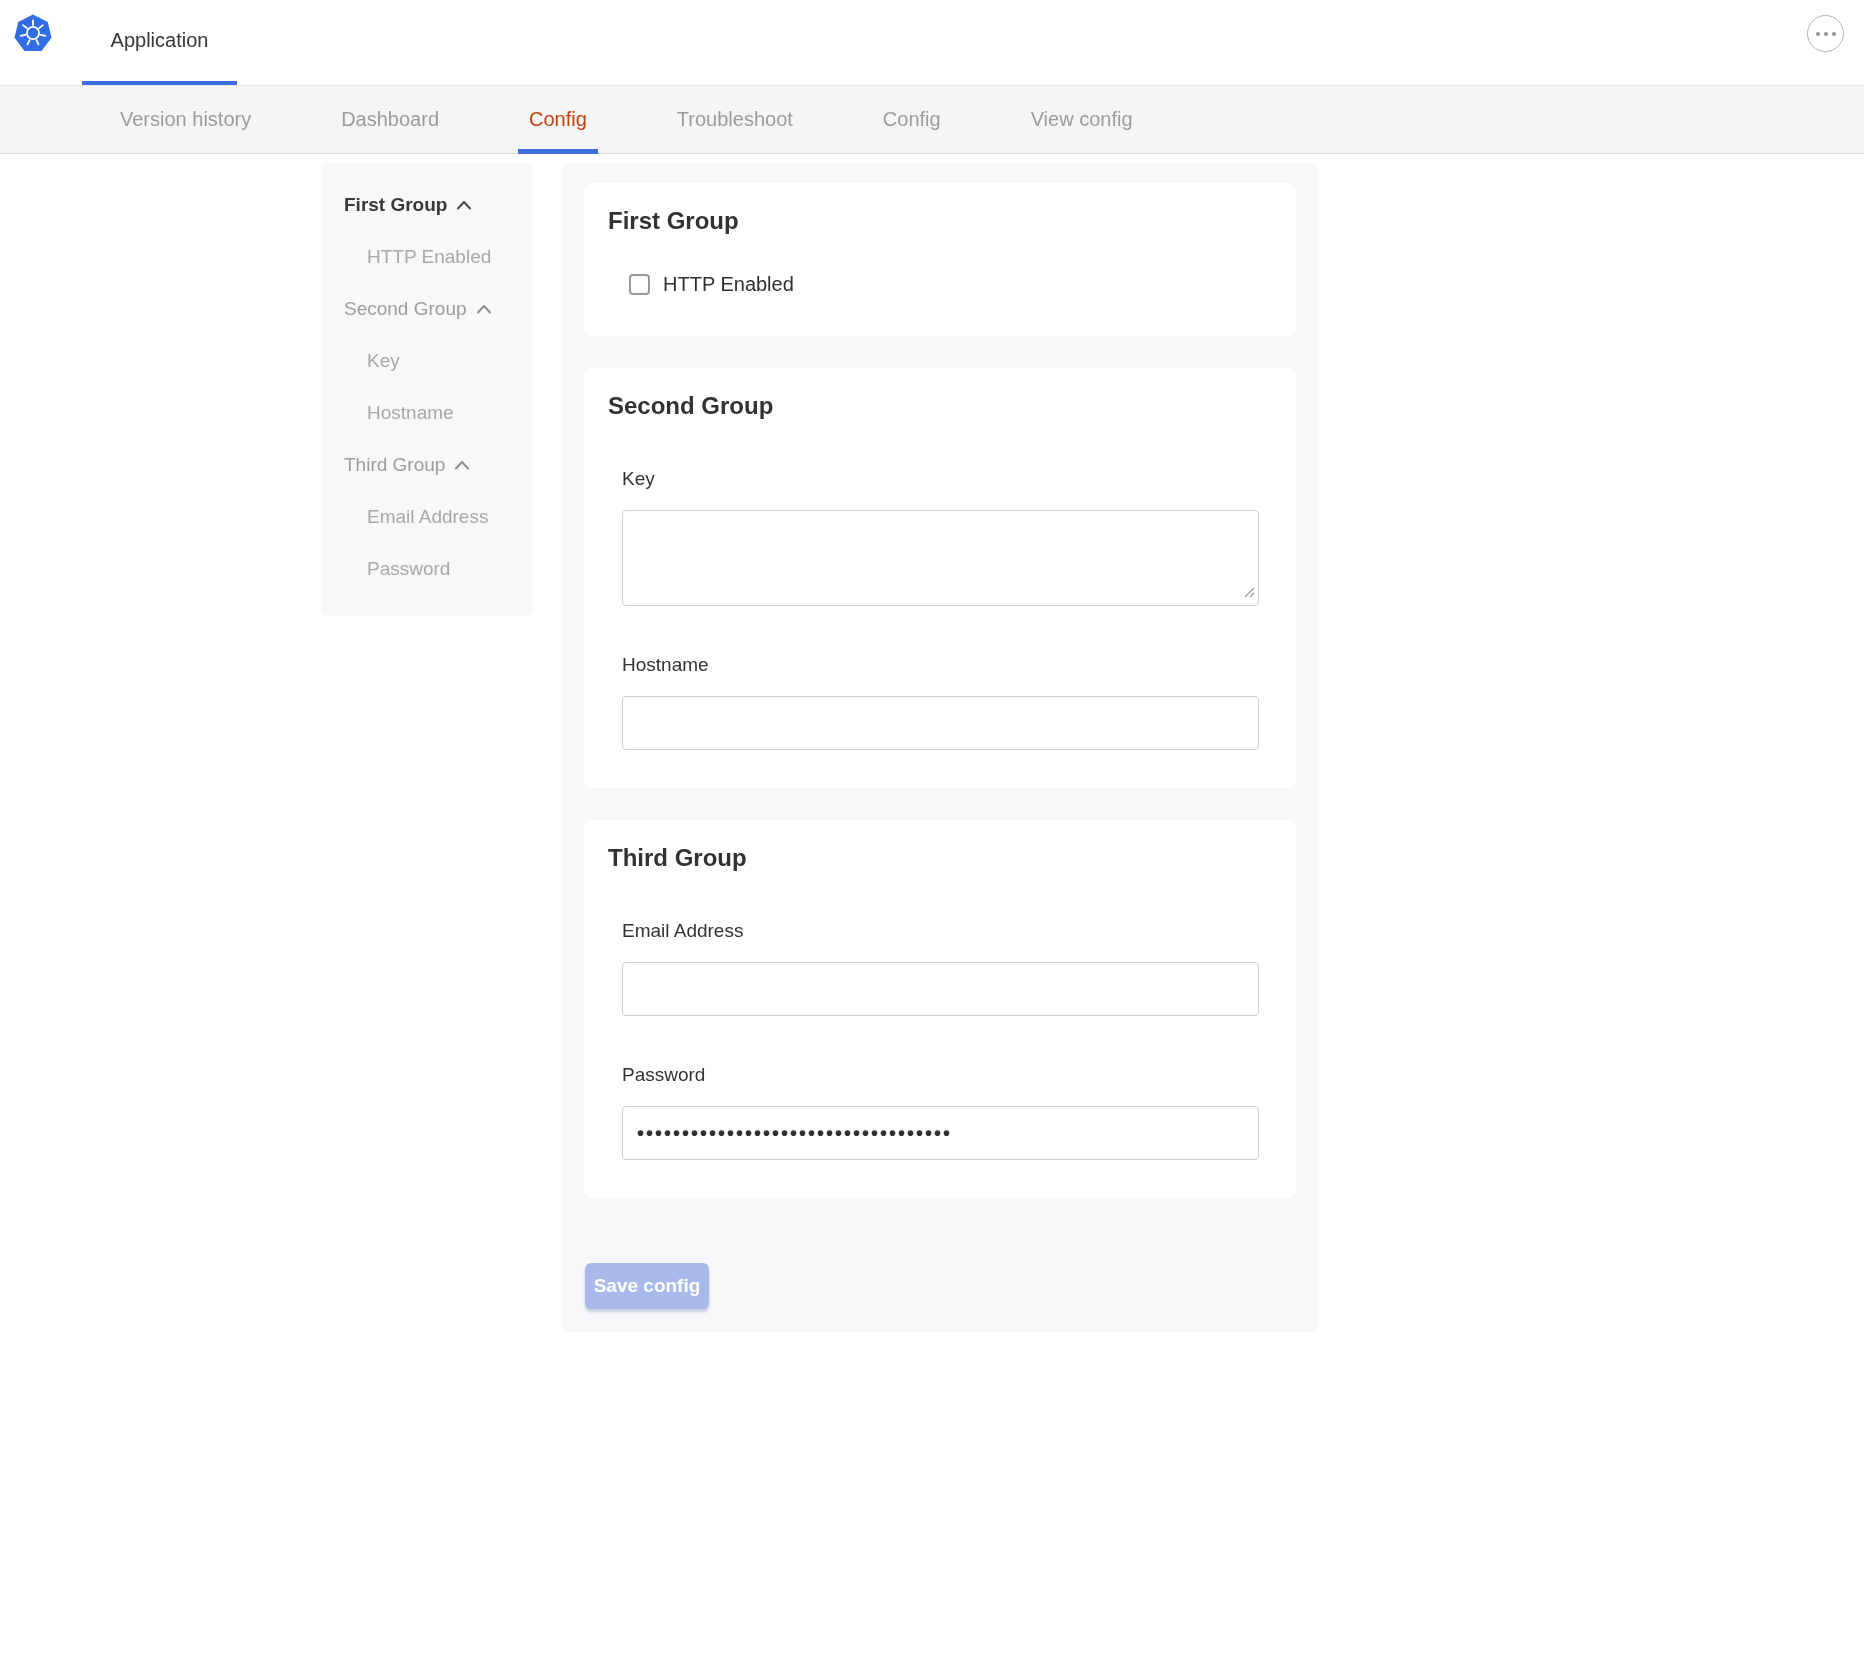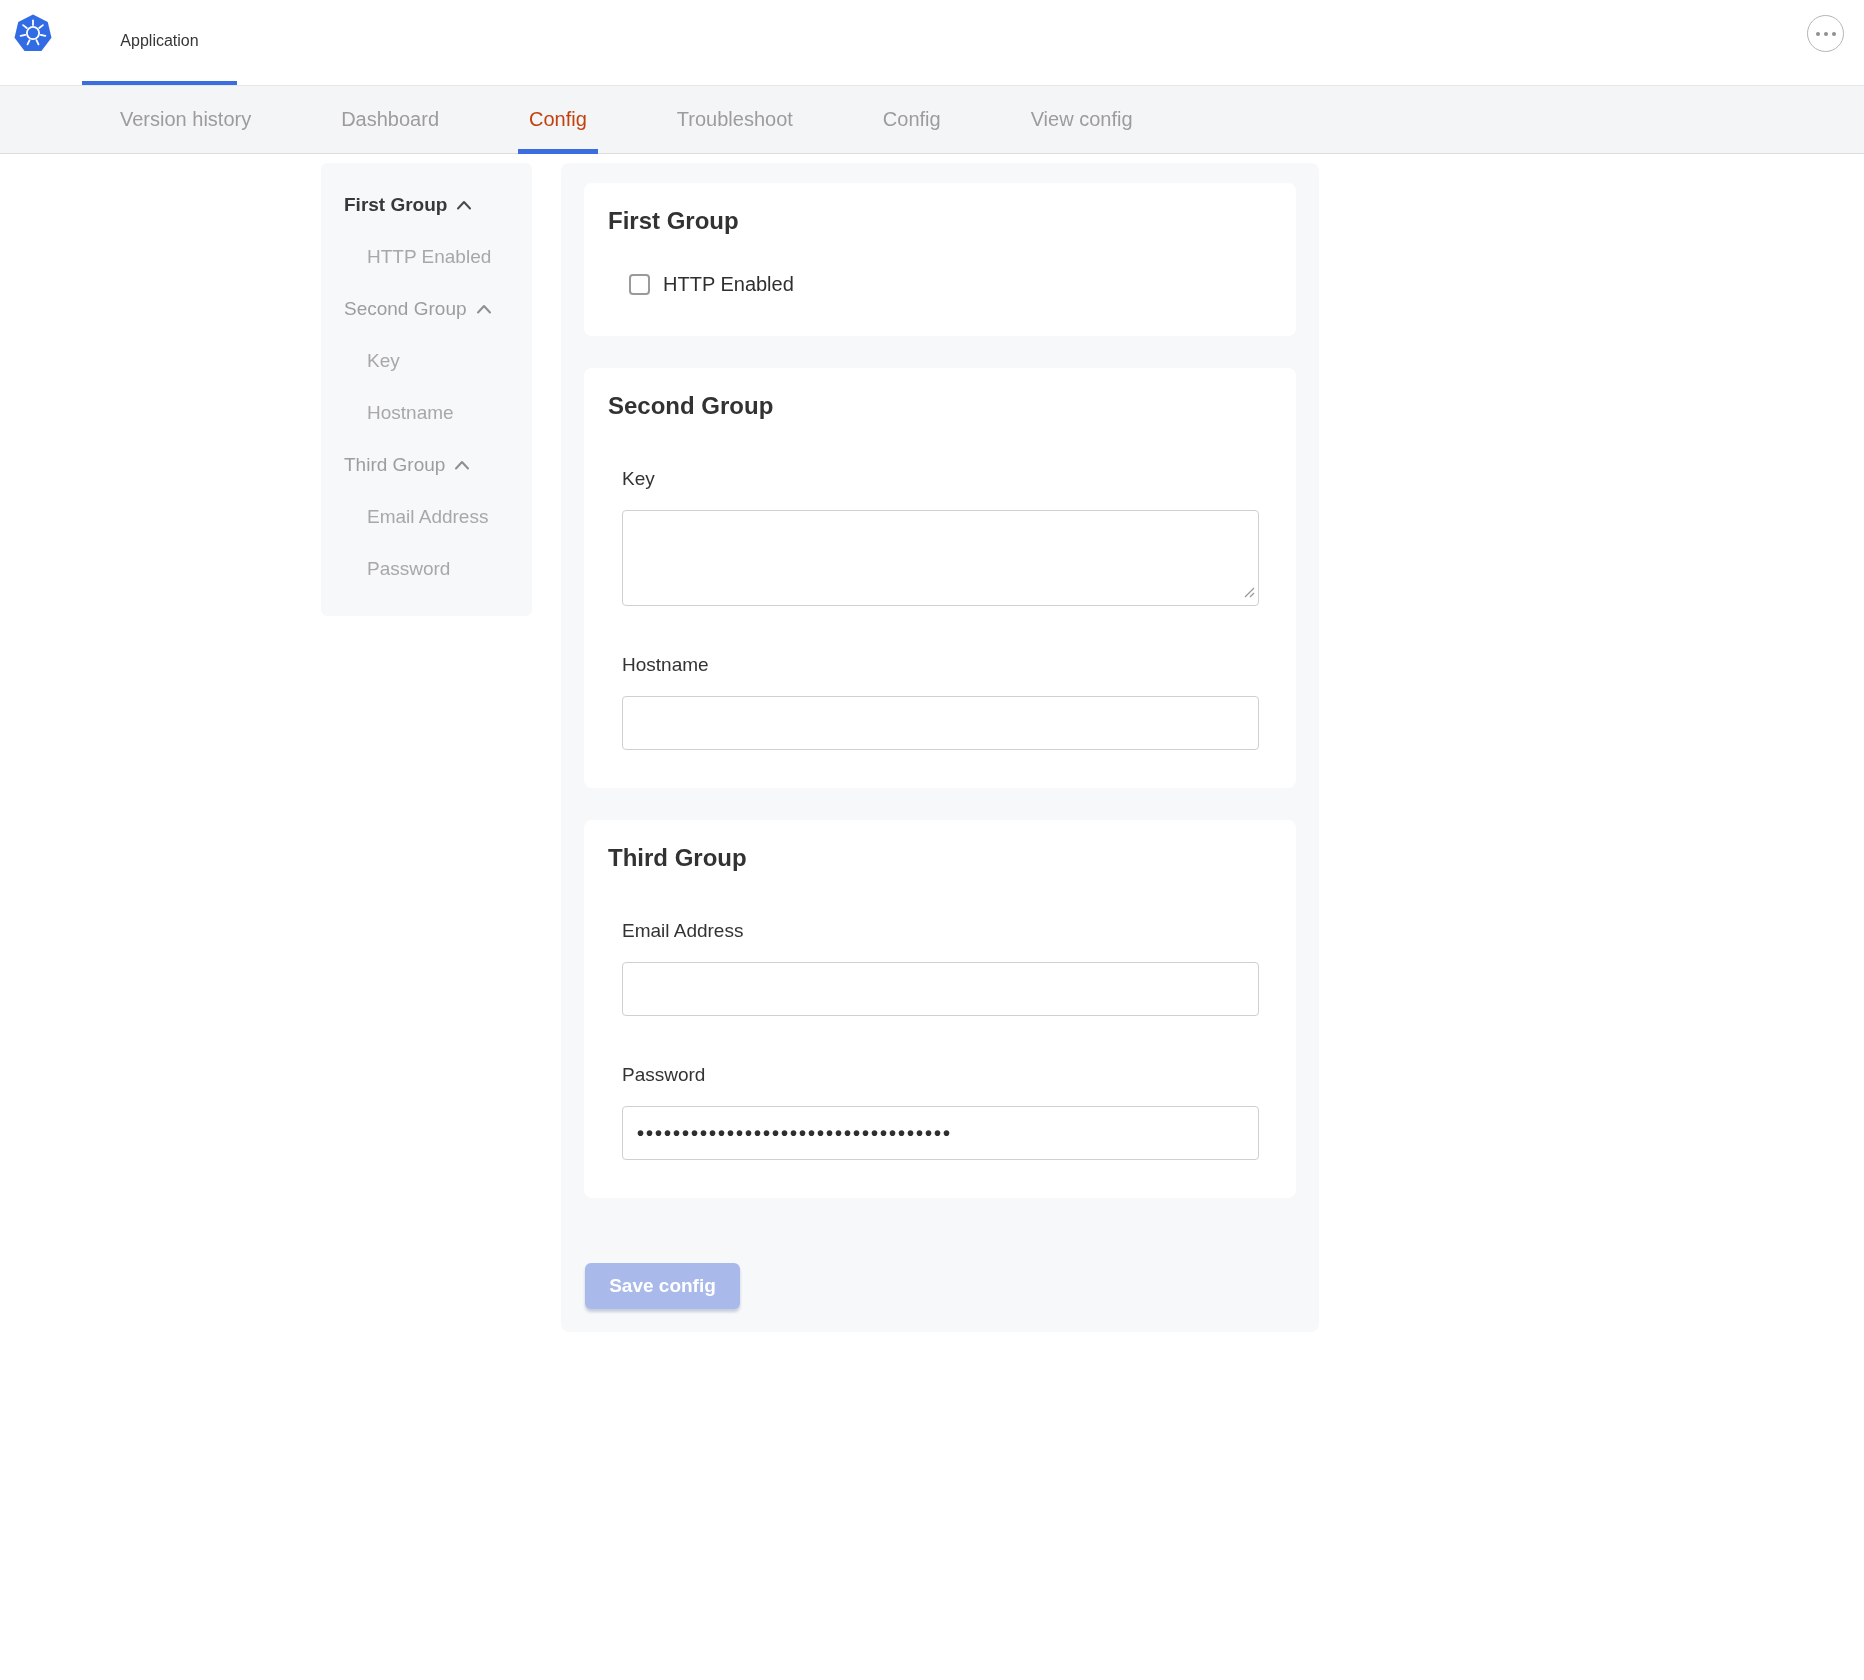--- a/index.html
+++ b/index.html
@@ -5,21 +5,21 @@
   * { margin:0; padding:0; box-sizing:border-box; }
   html,body { width:1864px; height:1680px; background:#ffffff;
               font-family:"Liberation Sans", sans-serif; color:#333; }
 
   
   .header { position:relative; height:86px; background:#fff;
             border-bottom:1px solid #e7e7e7; }
   .logo { position:absolute; left:14px; top:13px; width:38px; height:40px; }
   .app-tab { position:absolute; left:82px; top:0; height:100%; width:155px;
              display:flex; align-items:center; justify-content:center;
-             font-size:16px; color:#363636; border-bottom:4px solid #3b6ce0; }
+             font-size:20px; color:#363636; border-bottom:4px solid #3b6ce0; }
   .menu-btn { position:absolute; right:20px; top:15px; width:37px; height:37px;
               border-radius:50%; border:1px solid #b5b5b5; background:#fff;
               display:flex; align-items:center; justify-content:center; gap:4px;
               cursor:pointer; }
   .menu-btn i { width:4px; height:4px; border-radius:50%; background:#8f8f8f; display:block; }
 
   
   .navbar { height:68px; background:#f4f5f7; border-bottom:1px solid #dddddd;
             display:flex; align-items:stretch; }
   .nav-tabs { display:flex; margin-left:75px; }
@@ -58,21 +58,21 @@
   .txt-input { width:100%; height:54px; border:1px solid #d0d0d0; border-radius:4px;
                background:#fff; font-size:18px; padding:0 14px;
                font-family:"Liberation Sans", sans-serif; }
   .txt-area-wrap { position:relative; }
   .txt-area { width:100%; height:96px; border:1px solid #d0d0d0; border-radius:4px;
               background:#fff; resize:none; font-size:18px; padding:10px 14px;
               font-family:"Liberation Sans", sans-serif; display:block; }
   .grip { position:absolute; right:4px; bottom:4px; pointer-events:none; }
   .pwd-input { font-size:20px; font-weight:bold; letter-spacing:2px; color:#2f2f2f; }
 
-  .save-btn { margin:33px 0 0 1px; width:155px; height:46px; border:none;
+  .save-btn { margin:33px 0 0 1px; width:124px; height:46px; border:none;
               border-radius:6px; background:#a9b9ea; color:#ffffff;
               font-size:19px; font-weight:bold; cursor:pointer;
               font-family:"Liberation Sans", sans-serif;
               box-shadow:0 3px 3px rgba(110,125,165,0.35); }
 </style>
 </head>
 <body>
 
 <div class="header">
   <span class="logo">

